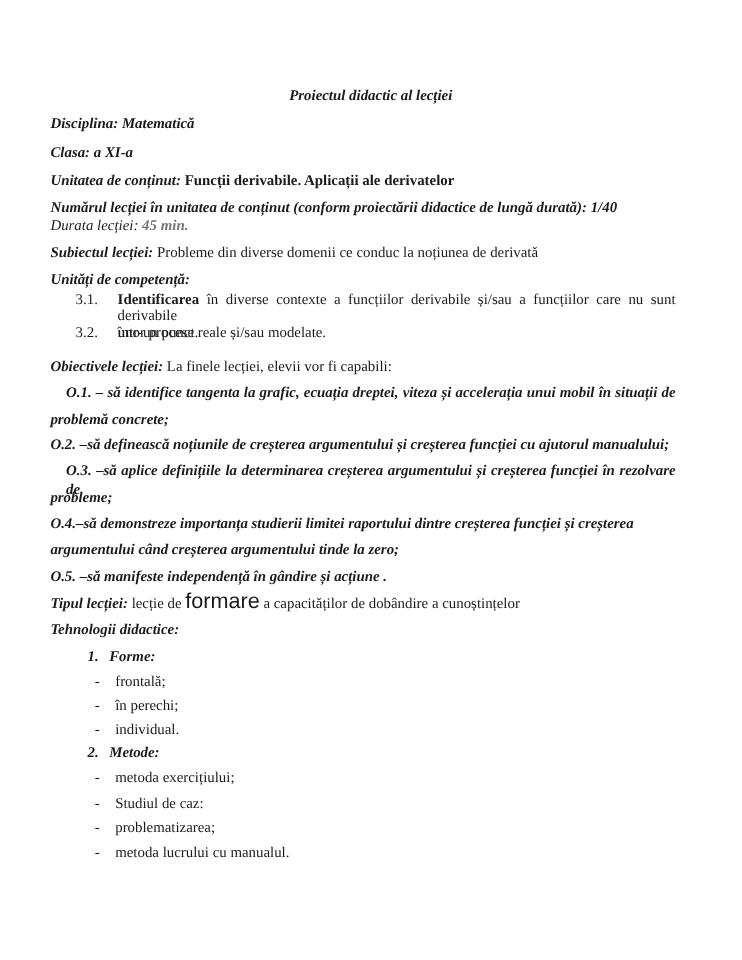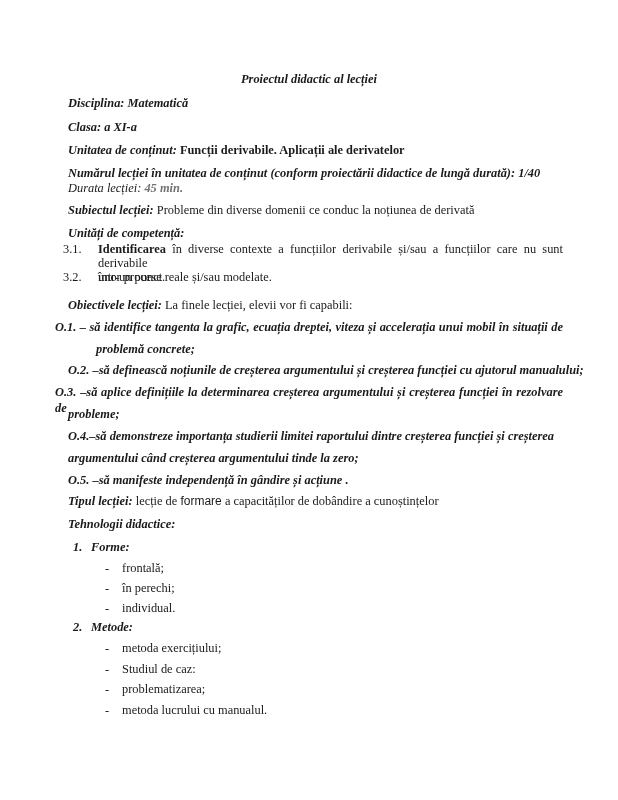--- a/index.html
+++ b/index.html
@@ -1,18 +1,18 @@
 <!DOCTYPE html>
 <html><head>
 <meta charset="utf-8">
 <style>
   html, body { margin:0; padding:0; background:#ffffff; }
   body { width:618px; height:800px; position:relative; overflow:hidden;
          font-family:"Liberation Serif", serif; color:#1a1a1a; font-size:12.4px; }
-  .line { position:absolute; left:68px; white-space:nowrap; line-height:16px; }
+  .line { position:absolute; left:42px; white-space:nowrap; line-height:16px; }
   .bi { font-weight:bold; font-style:italic; }
   .b { font-weight:bold; }
   .i { font-style:italic; }
   .red { color:#737373; font-weight:bold; font-style:italic; }
   .title { position:absolute; left:0; width:618px; top:72px; text-align:center; font-weight:bold; font-style:italic; }
   .just { position:absolute; left:55px; width:508px; text-align:justify; text-align-last:justify; line-height:16px; white-space:normal; }
   .comp { position:absolute; left:63px; width:500px; line-height:14px; }
   .comp .num { position:absolute; left:0; }
   .comp .txt { position:absolute; left:35px; width:465px; text-align:justify; }
   .comp .txt .l1 { display:block; text-align:justify; text-align-last:justify; }
@@ -74,36 +74,36 @@
       <span style="margin-left:-3px;">unor procese reale și/sau modelate.</span>
     </div>
   </div>
 
   <div class="line" style="top:297px;">
     <span class="bi">Obiectivele lecției:</span>
     <span>La finele lecției, elevii vor fi capabili:</span>
   </div>
 
   <div class="just bi" style="top:319px;">O.1. – să identifice tangenta la grafic, ecuația dreptei, viteza și accelerația unui mobil în situații de</div>
-  <div class="line bi" style="top:341px;margin-left:28px;">problemă concrete;</div>
+  <div class="line bi" style="top:341px;">problemă concrete;</div>
 
   <div class="line bi" style="top:362px;">O.2. –să definească noțiunile de creșterea argumentului și creșterea funcției cu ajutorul manualului;</div>
 
   <div class="just bi" style="top:384px;">O.3. –să aplice definițiile la determinarea creșterea argumentului și creșterea funcției în rezolvare de</div>
   <div class="line bi" style="top:406px;">probleme;</div>
 
   <div class="line bi" style="top:428px;">O.4.–să demonstreze importanța studierii limitei raportului dintre creșterea funcției și creșterea</div>
   <div class="line bi" style="top:450px;">argumentului când creșterea argumentului tinde la zero;</div>
 
   <div class="line bi" style="top:472px;">O.5. –să  manifeste independență în gândire și acțiune .</div>
 
   <div class="line" style="top:493px;">
     <span class="bi">Tipul lecției:</span>
     <span>lecție de</span>
-    <span class="big" style="font-family:'Liberation Sans', sans-serif; font-size:12px;">formare</span>
+    <span class="big" style="font-family:'Liberation Sans', sans-serif; font-size:18px;">formare</span>
     <span>a capacităților de dobândire a cunoștințelor</span>
   </div>
 
   <div class="line bi" style="top:516px;">Tehnologii didactice:</div>
 
   <div class="sub bi" style="left:73px; top:539px;">1.</div>
   <div class="sub bi" style="left:91px; top:539px;">Forme:</div>
 
   <div class="line" style="top:560px;">
     <span class="dash" style="left:37px;">-</span>

